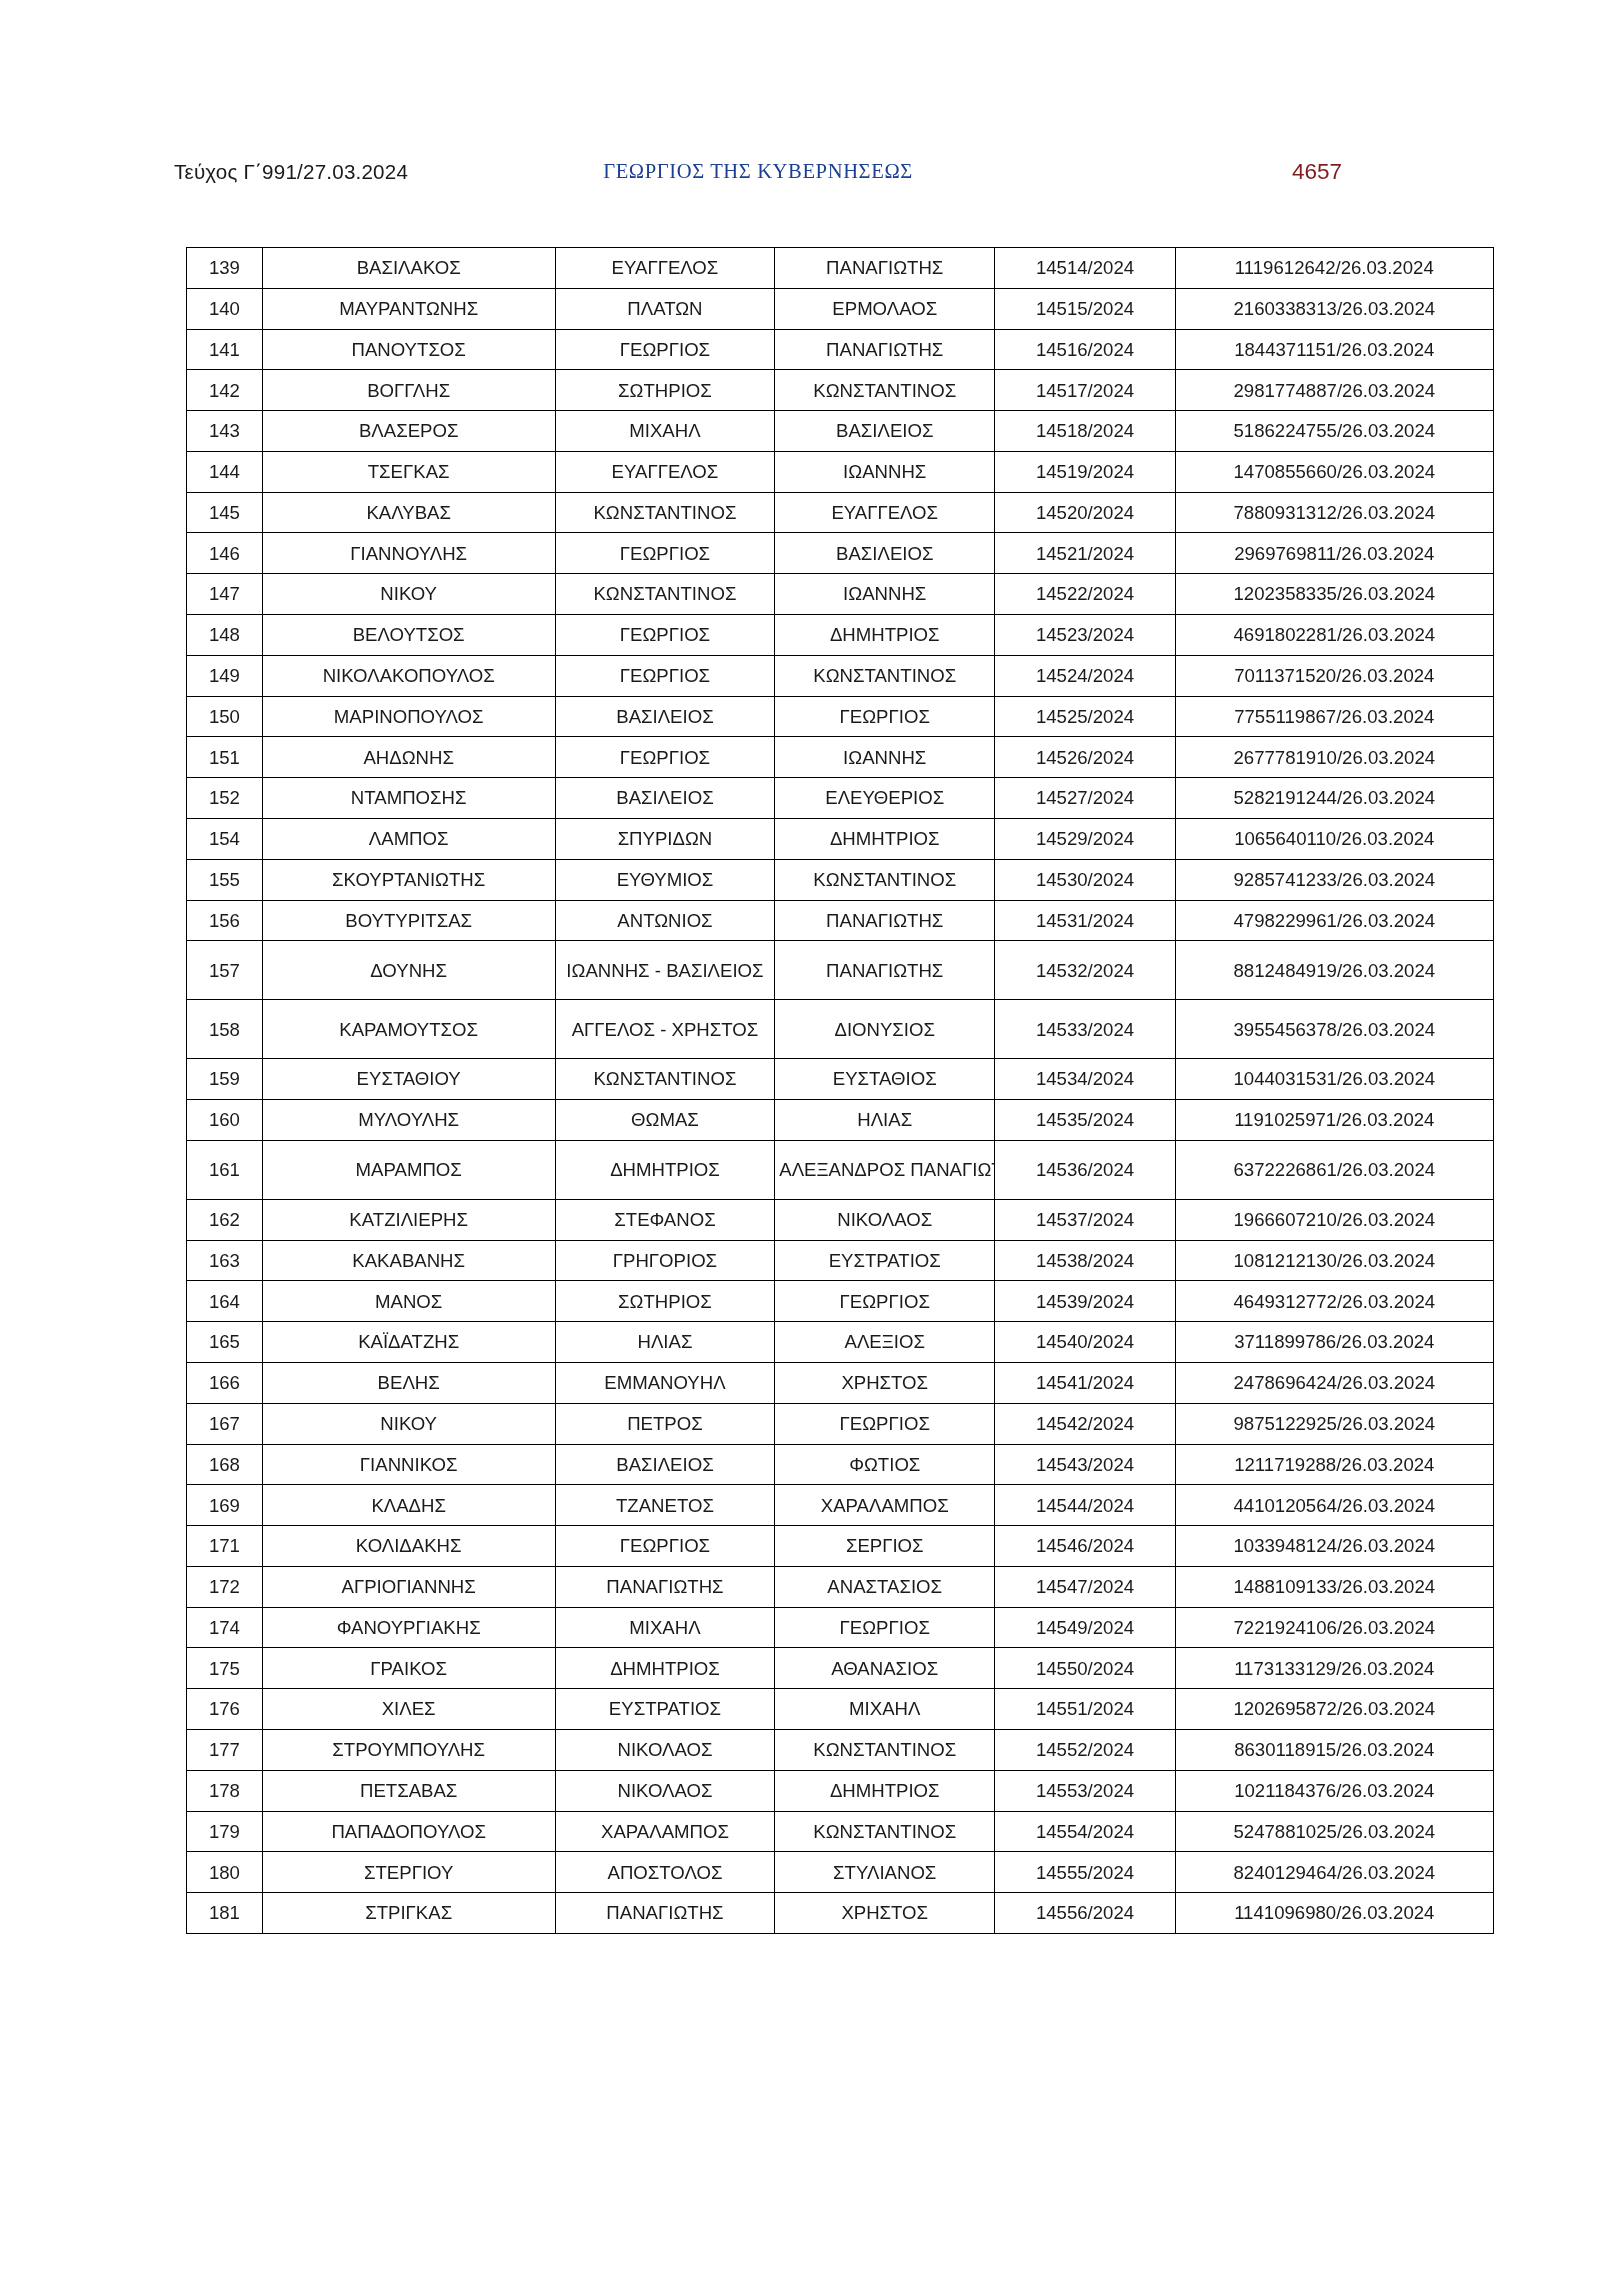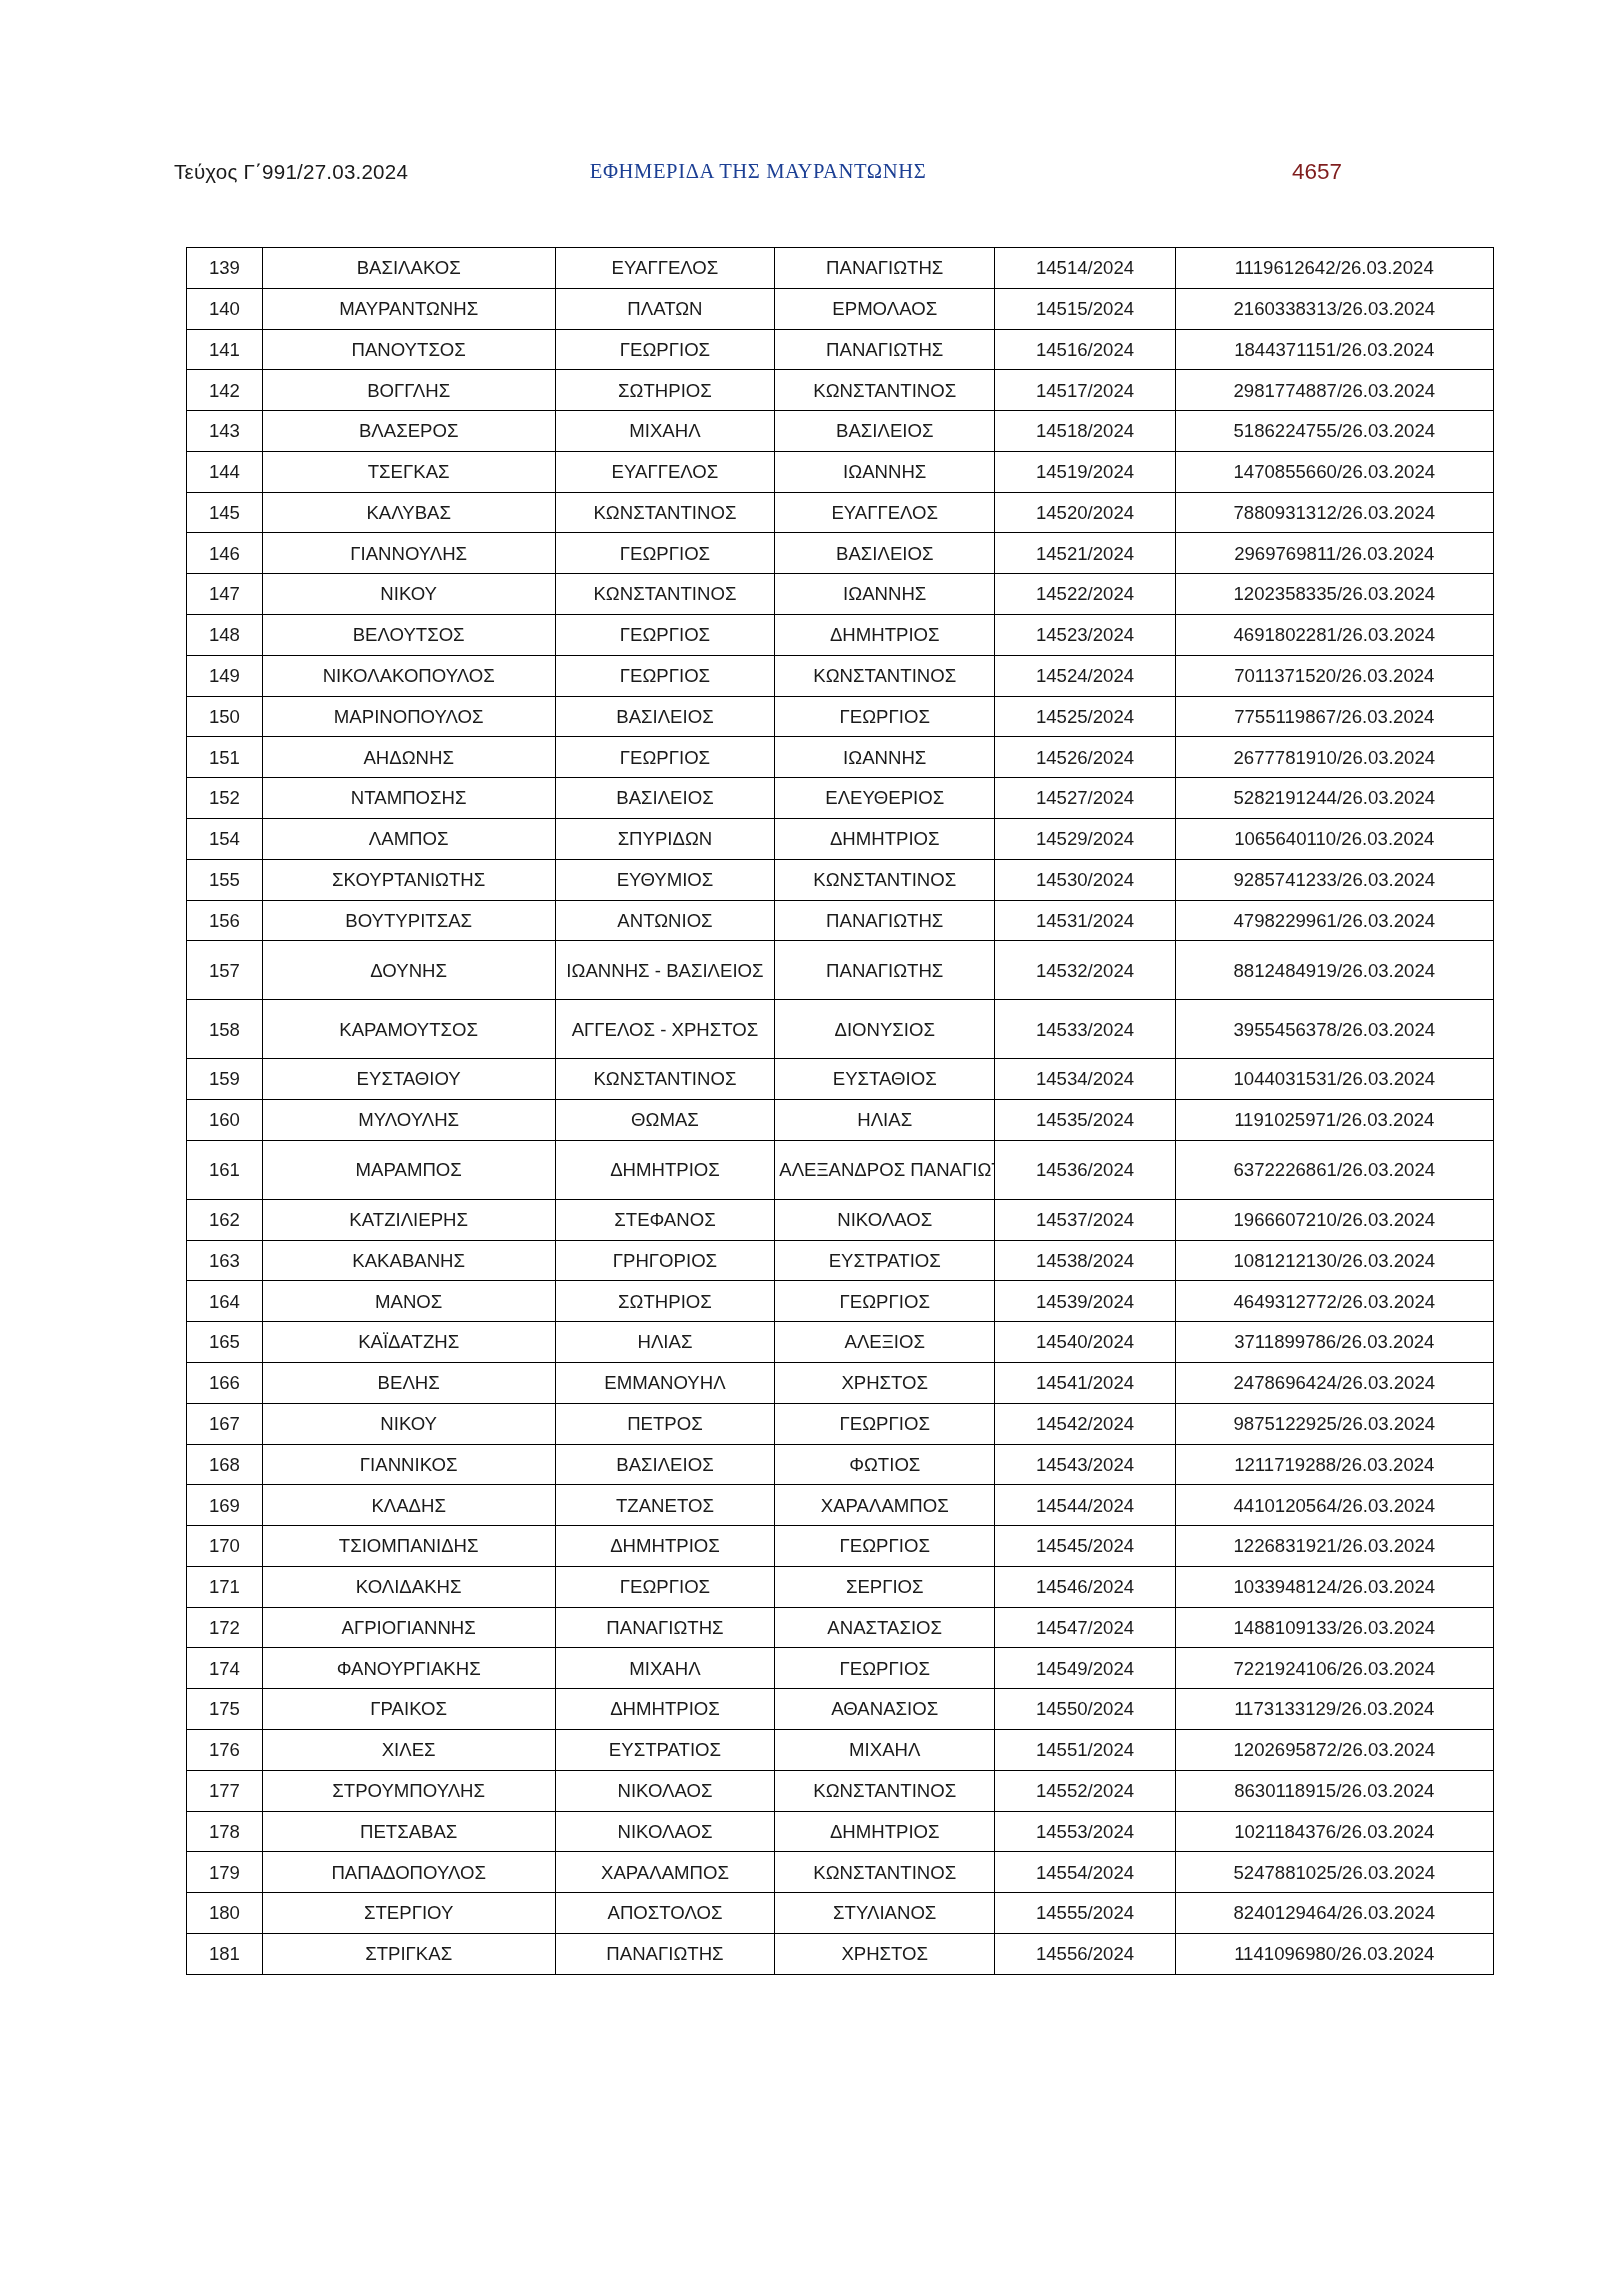--- a/index.html
+++ b/index.html
@@ -88,21 +88,21 @@
     line-height: 1.18;
   }
 </style>
 </head>
 <body>
 
 <div class="page">
 
   <div class="header">
     <div class="header-left">Τεύχος Γ΄991/27.03.2024</div>
-    <div class="header-center">ΕΦΗΜΕΡΙΔΑ ΤΗΣ ΜΑΥΡΑΝΤΩΝΗΣ</div>
+    <div class="header-center">ΓΕΩΡΓΙΟΣ ΤΗΣ ΚΥΒΕΡΝΗΣΕΩΣ</div>
     <div class="header-right">4657</div>
   </div>
 
   <table class="reg-table">
     <tbody>
         <tr>
           <td class="c-num">139</td>
           <td class="c-last">ΒΑΣΙΛΑΚΟΣ</td>
           <td class="c-first">ΕΥΑΓΓΕΛΟΣ</td>
           <td class="c-father">ΠΑΝΑΓΙΩΤΗΣ</td>
@@ -335,28 +335,20 @@
         </tr>
         <tr>
           <td class="c-num">169</td>
           <td class="c-last">ΚΛΑΔΗΣ</td>
           <td class="c-first">ΤΖΑΝΕΤΟΣ</td>
           <td class="c-father">ΧΑΡΑΛΑΜΠΟΣ</td>
           <td class="c-proto">14544/2024</td>
           <td class="c-code">4410120564/26.03.2024</td>
         </tr>
         <tr>
-          <td class="c-num">170</td>
-          <td class="c-last">ΤΣΙΟΜΠΑΝΙΔΗΣ</td>
-          <td class="c-first">ΔΗΜΗΤΡΙΟΣ</td>
-          <td class="c-father">ΓΕΩΡΓΙΟΣ</td>
-          <td class="c-proto">14545/2024</td>
-          <td class="c-code">1226831921/26.03.2024</td>
-        </tr>
-        <tr>
           <td class="c-num">171</td>
           <td class="c-last">ΚΟΛΙΔΑΚΗΣ</td>
           <td class="c-first">ΓΕΩΡΓΙΟΣ</td>
           <td class="c-father">ΣΕΡΓΙΟΣ</td>
           <td class="c-proto">14546/2024</td>
           <td class="c-code">1033948124/26.03.2024</td>
         </tr>
         <tr>
           <td class="c-num">172</td>
           <td class="c-last">ΑΓΡΙΟΓΙΑΝΝΗΣ</td>

